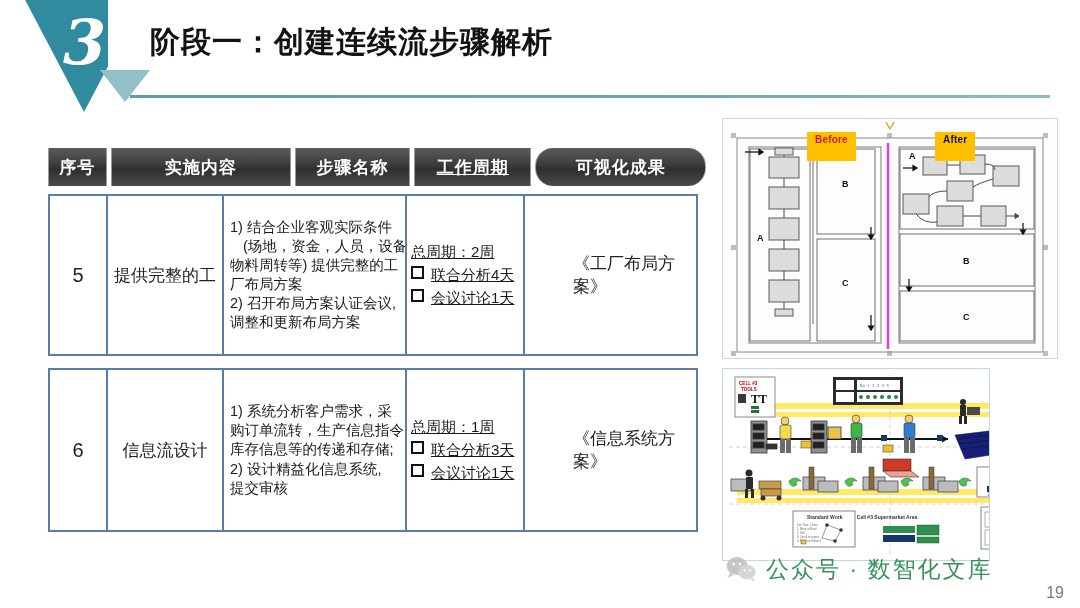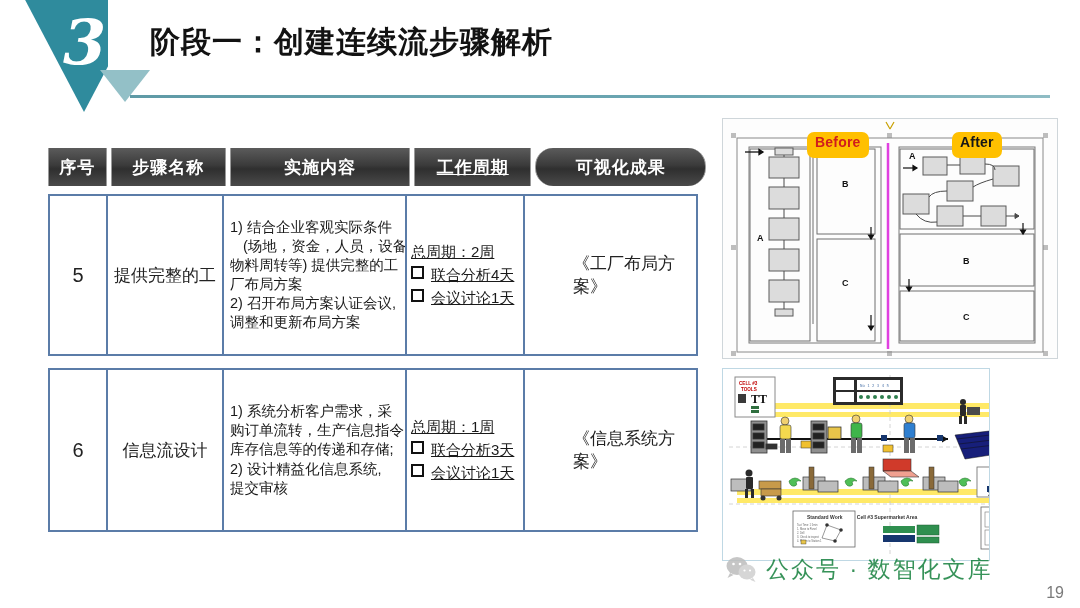--- a/index.html
+++ b/index.html
@@ -145,25 +145,24 @@
     width: 268px; height: 193px;
     background: #ffffff;
     border: 1px solid #bfd8e4;
     box-sizing: border-box;
     overflow: hidden;
   }
 
   .lbl-badge {
     position: absolute;
     background: #ffc000;
-    font-size: 14px; font-weight: bold;
-    padding: 2px 8px 8px 8px;
+    font-size: 10px; font-weight: bold;
+    padding: 2px 8px 16px 8px;
     font-family: "Liberation Sans", sans-serif;
     letter-spacing: 0.2px;
-    border-radius: 7px;
   }
   .lbl-before { color: #d01d1d; }
   .lbl-after  { color: #161616; }
 
   
   #watermark {
     position: absolute; left: 726px; top: 548px;
     width: 330px; height: 42px;
     display: flex; align-items: center;
     color: #15803d;
@@ -188,22 +187,22 @@
   <div class="tri-num">3</div>
   <div class="tri-small"></div>
   <div id="page-title">阶段一：创建连续流步骤解析</div>
   <div id="title-rule"></div>
 </div>
 
 <div id="table-wrap">
 
   <div class="thead">
     <div class="th w-num">序号</div>
+    <div class="th w-cont">实施内容</div>
     <div class="th w-name">步骤名称</div>
-    <div class="th w-cont">实施内容</div>
     <div class="th w-cycle">工作周期</div>
     <div class="th w-res">可视化成果</div>
   </div>
 
   <div class="tbody">
 
     <div class="trow r1">
       <div class="td c-num w-num">5</div>
       <div class="td c-name w-name">提供完整的工</div>
       <div class="td c-content w-cont">
@@ -358,21 +357,21 @@
     <rect x="177" y="172" width="134" height="50" fill="none" stroke="#6f6f6f" stroke-width="1"></rect>
     <text x="240" y="201" font-family="Liberation Sans, sans-serif" font-size="9" font-weight="bold" fill="#111">C</text>
     <g stroke="#111" stroke-width="1.2" fill="none">
       <line x1="300" y1="104" x2="300" y2="115"></line>
         <path d="M300 115 l-2.5 -4 h5 z" fill="#111"></path>
       <line x1="186" y1="160" x2="186" y2="172"></line>
         <path d="M186 172 l-2.5 -4 h5 z" fill="#111"></path>
     </g>
   </svg>
   <div class="lbl-badge lbl-before" style="left:84px; top:13px;">Before</div>
-  <div class="lbl-badge lbl-after" style="left:212px; top:13px;margin-left:17px;">After</div>
+  <div class="lbl-badge lbl-after" style="left:212px; top:13px;">After</div>
 </div>
 
 <div id="img-bottom">
   <svg width="334" height="191" viewBox="0 0 334 191">
     <rect x="0" y="0" width="334" height="191" fill="#ffffff"></rect>
 
     <g fill="#ffe64d" opacity="0.85">
       <rect x="14" y="34" width="306" height="6"></rect>
       <rect x="14" y="43" width="306" height="5"></rect>
       <rect x="14" y="120" width="306" height="6"></rect>

